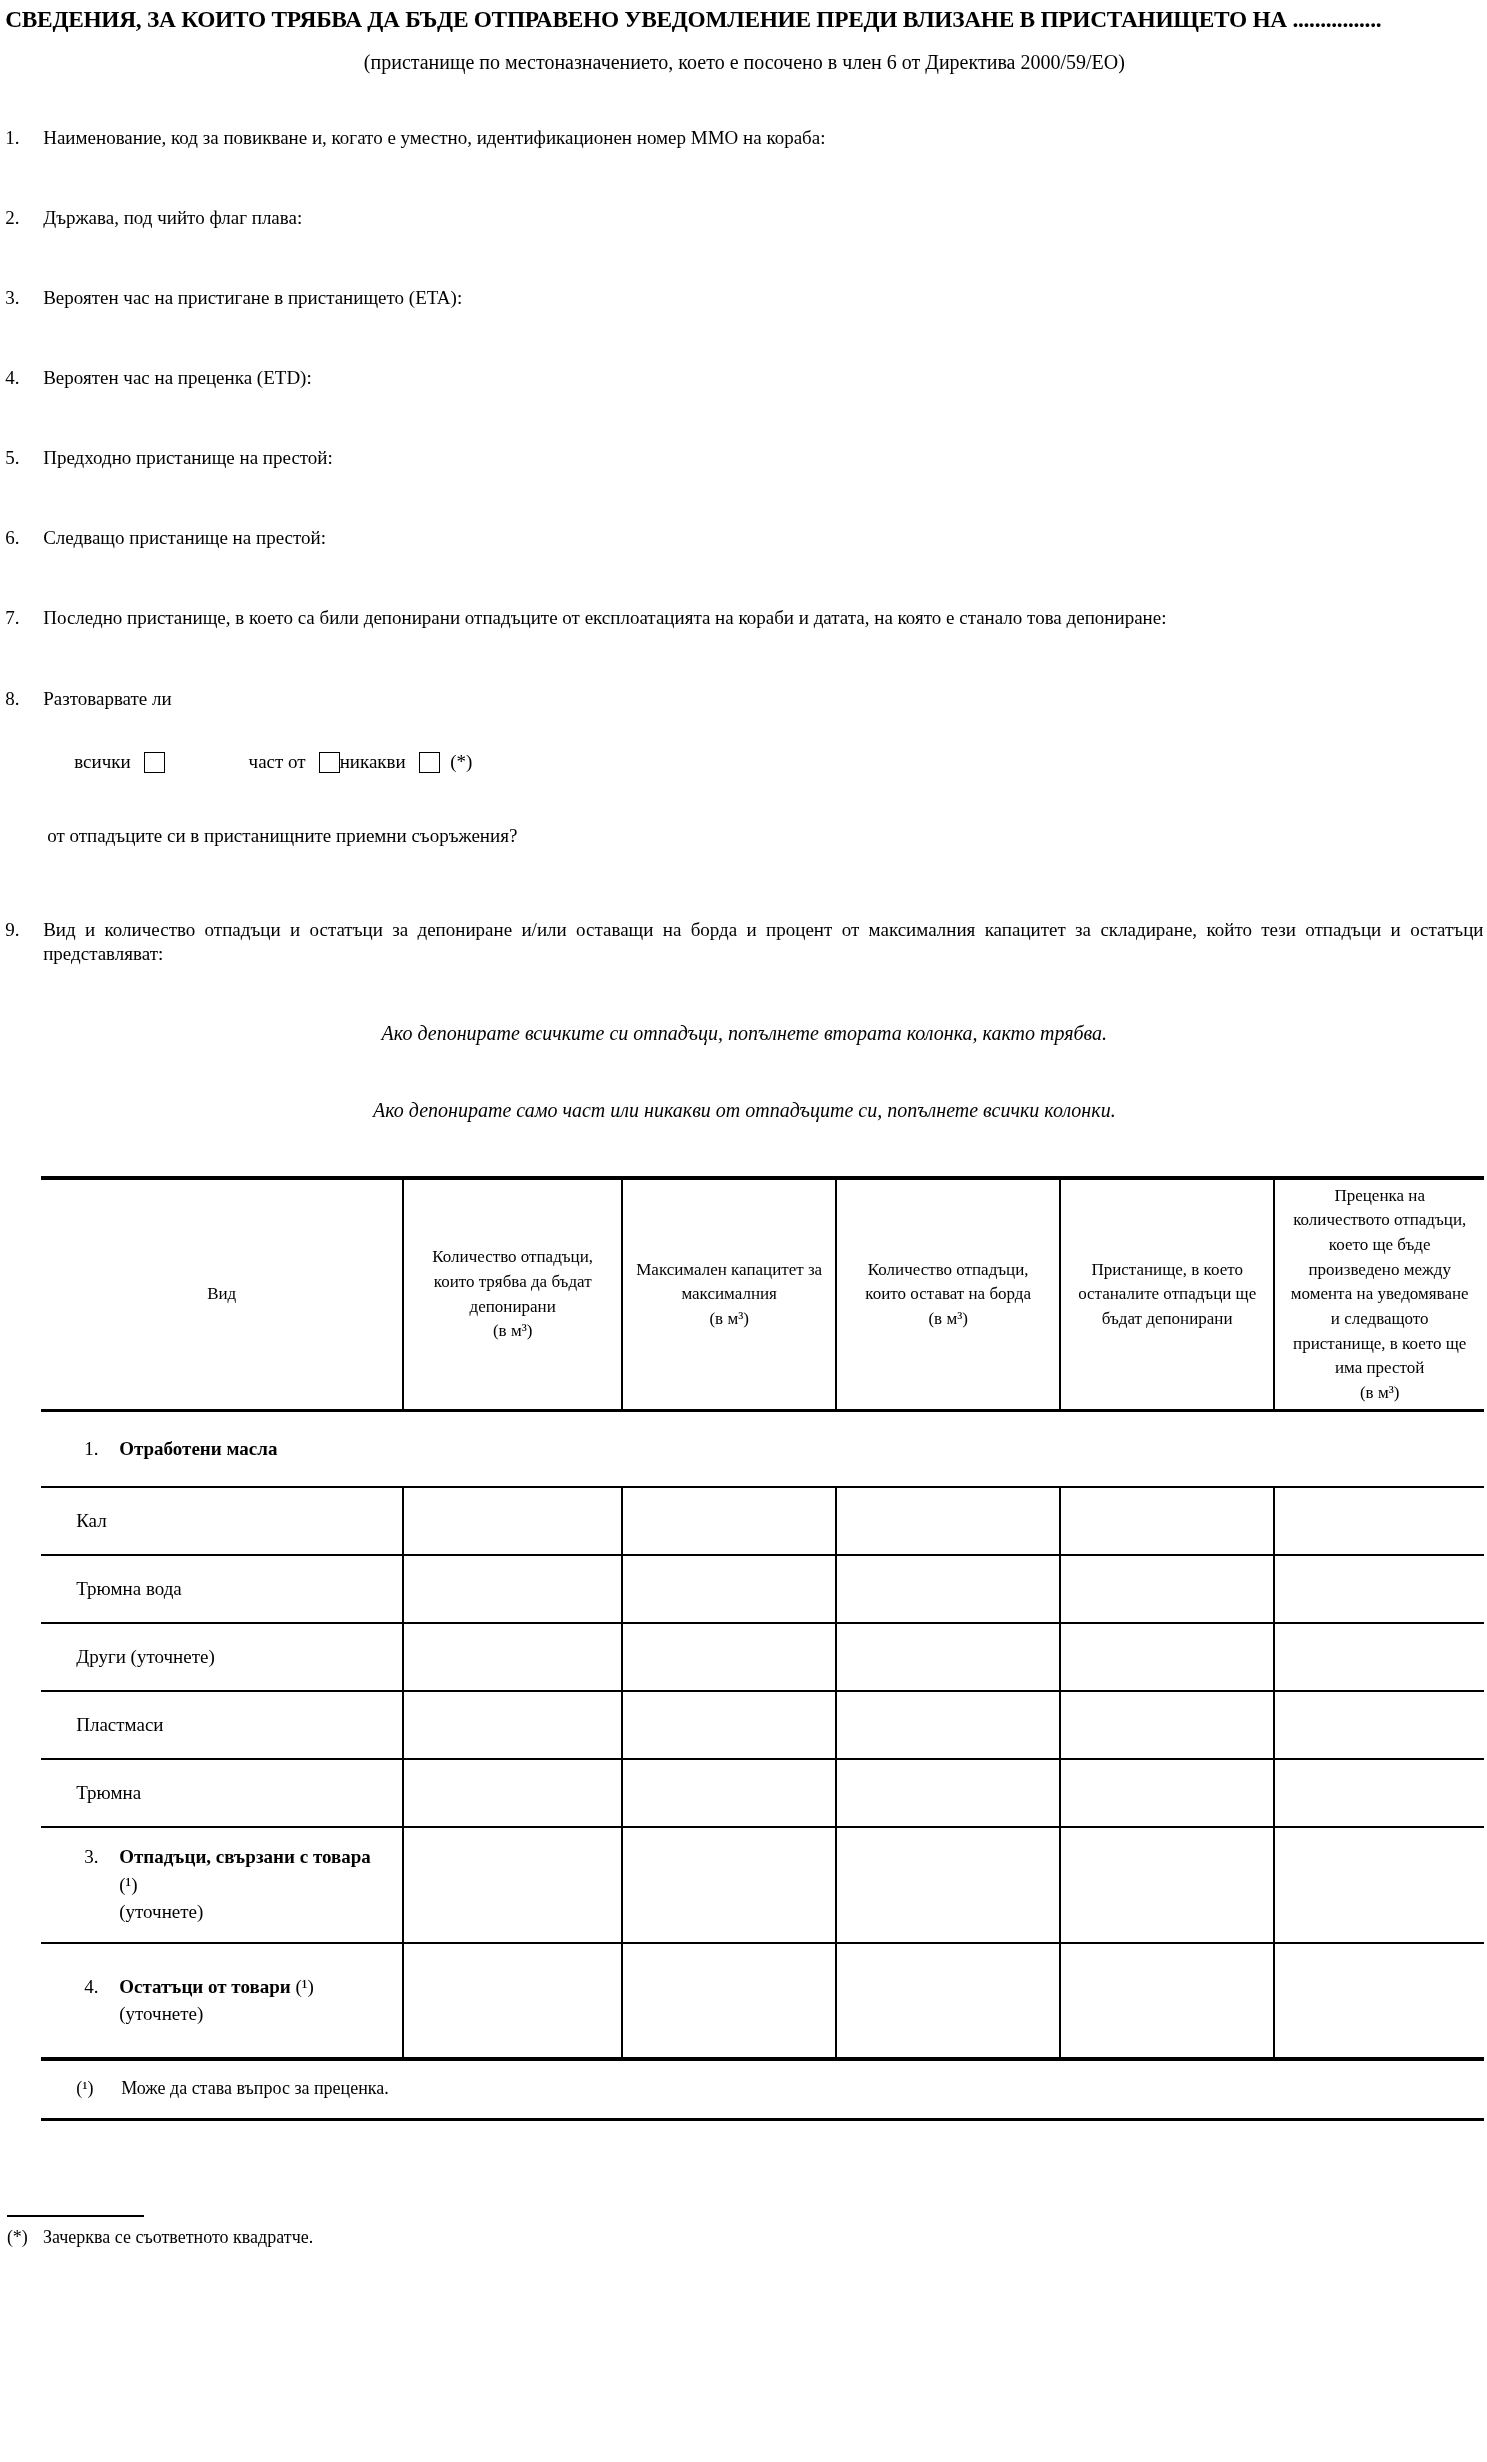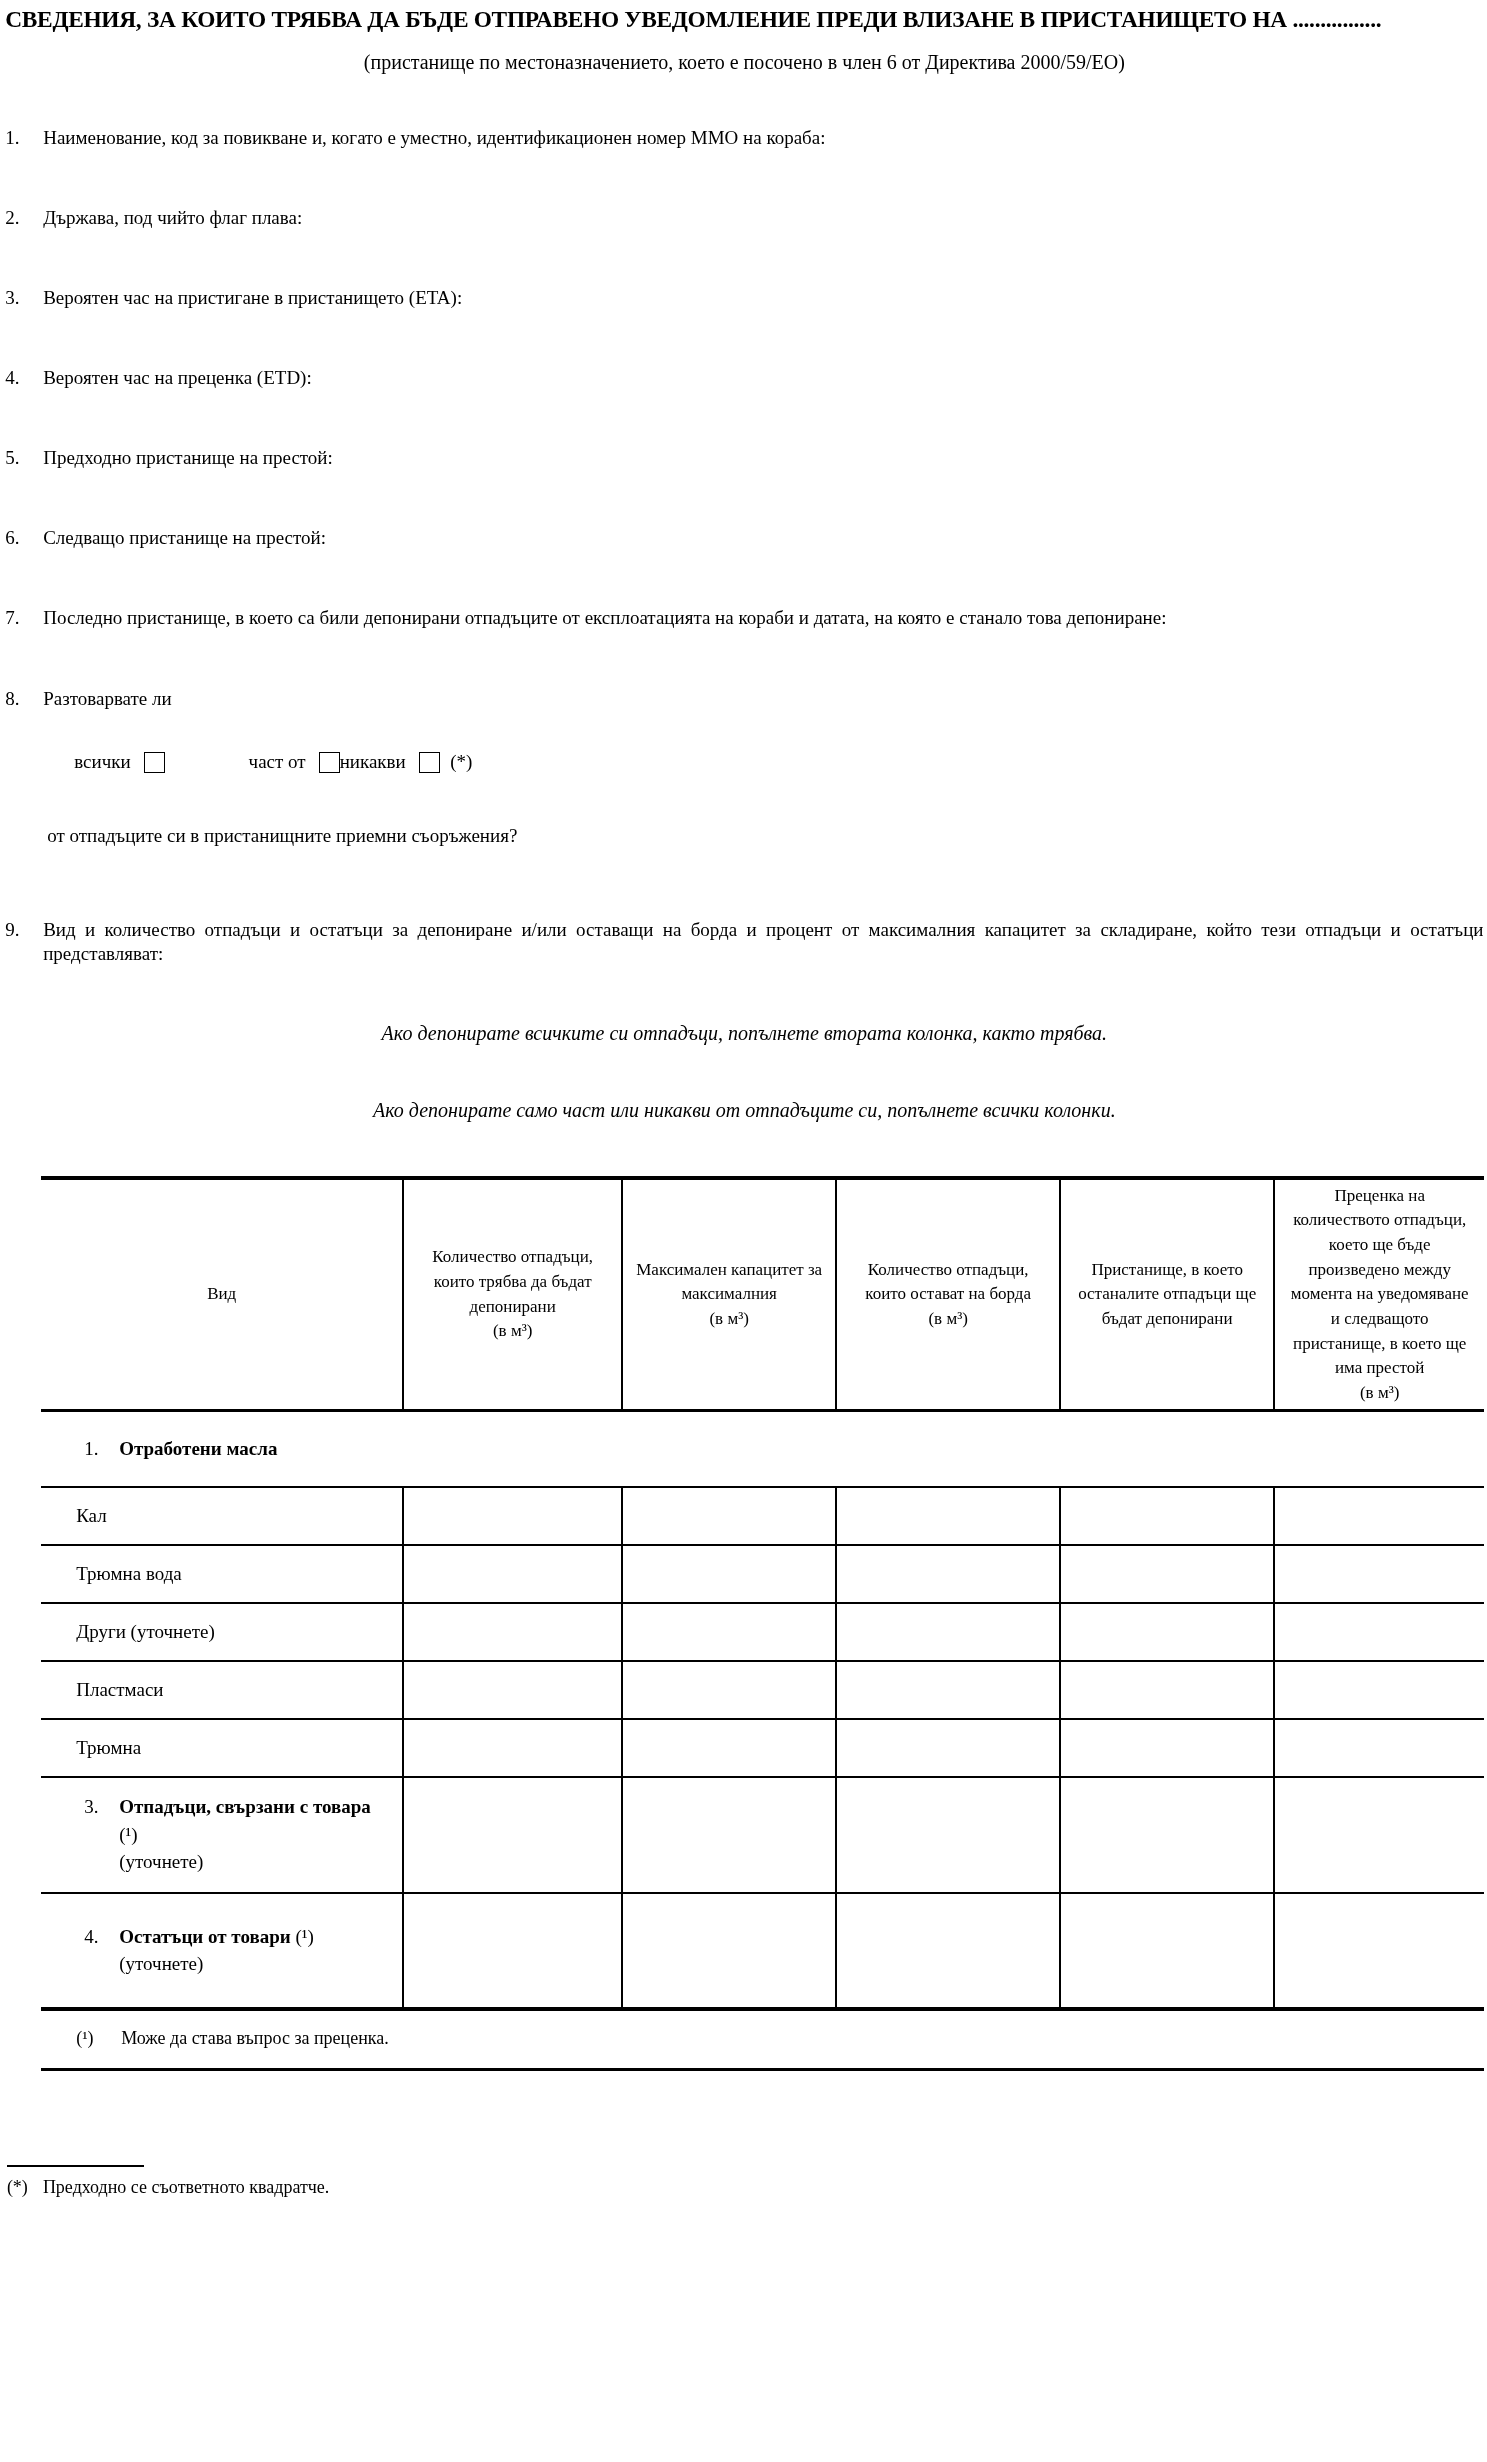--- a/index.html
+++ b/index.html
@@ -45,21 +45,21 @@
     height:217px;vertical-align:middle;text-align:center;
     font-weight:normal;font-size:17px;line-height:1.45;
     border-top:4.3px solid #000;border-bottom:3.5px solid #000;
     padding:3.5px 10.4px;
   }
   thead th + th{border-left:2.6px solid #000;}
   tbody td{border-bottom:2.6px solid #000;vertical-align:middle;}
   tbody tr:last-child td{border-bottom:4.3px solid #000;}
   td.data-cell{border-left:2.6px solid #000;}
   tr.r-cat{height:76px;}
-  tr.r-item{height:58px;}
+  tr.r-item{height:68px;}
   tr.r-num{height:116px;}
   td.cat-cell{font-size:19px;padding-left:43px;}
   .rnum{display:inline-block;width:35px;}
   .rbold{font-weight:bold;}
   td.label-cell{font-size:19px;padding-left:35px;padding-right:21px;line-height:1.45;}
   td.label-cell.numbered{padding-left:43px;display:table-cell;}
   td.label-cell .cellflex{display:flex;}
   td.label-cell .cellflex .rnum{flex:0 0 35px;}
   .rnote{display:block;font-weight:normal;}
   .table-footnote{
@@ -244,15 +244,15 @@
       </tr>
     </tbody>
 </table>
 
 <div class="table-footnote">
   <span class="marker">(¹)</span><span>Може да става въпрос за преценка.</span>
 </div>
 
 <div class="page-footer">
   <div class="footer-rule"></div>
-  <span class="marker">(*)</span><span>Предходно се съответното квадратче.</span>
+  <span class="marker">(*)</span><span>Зачерква се съответното квадратче.</span>
 </div>
 
 
 </body></html>

